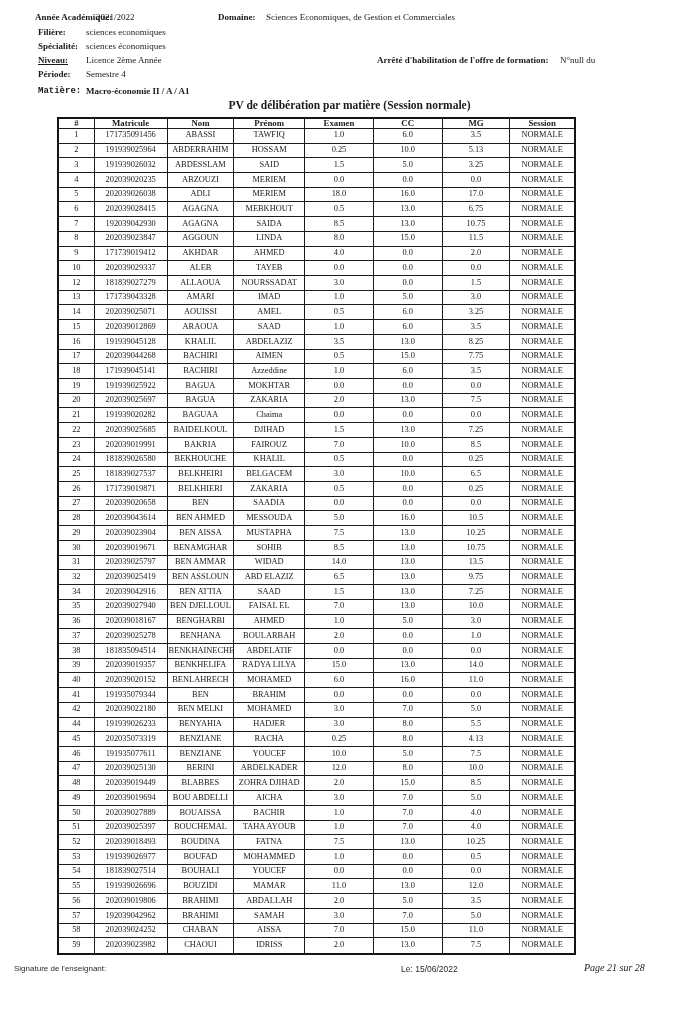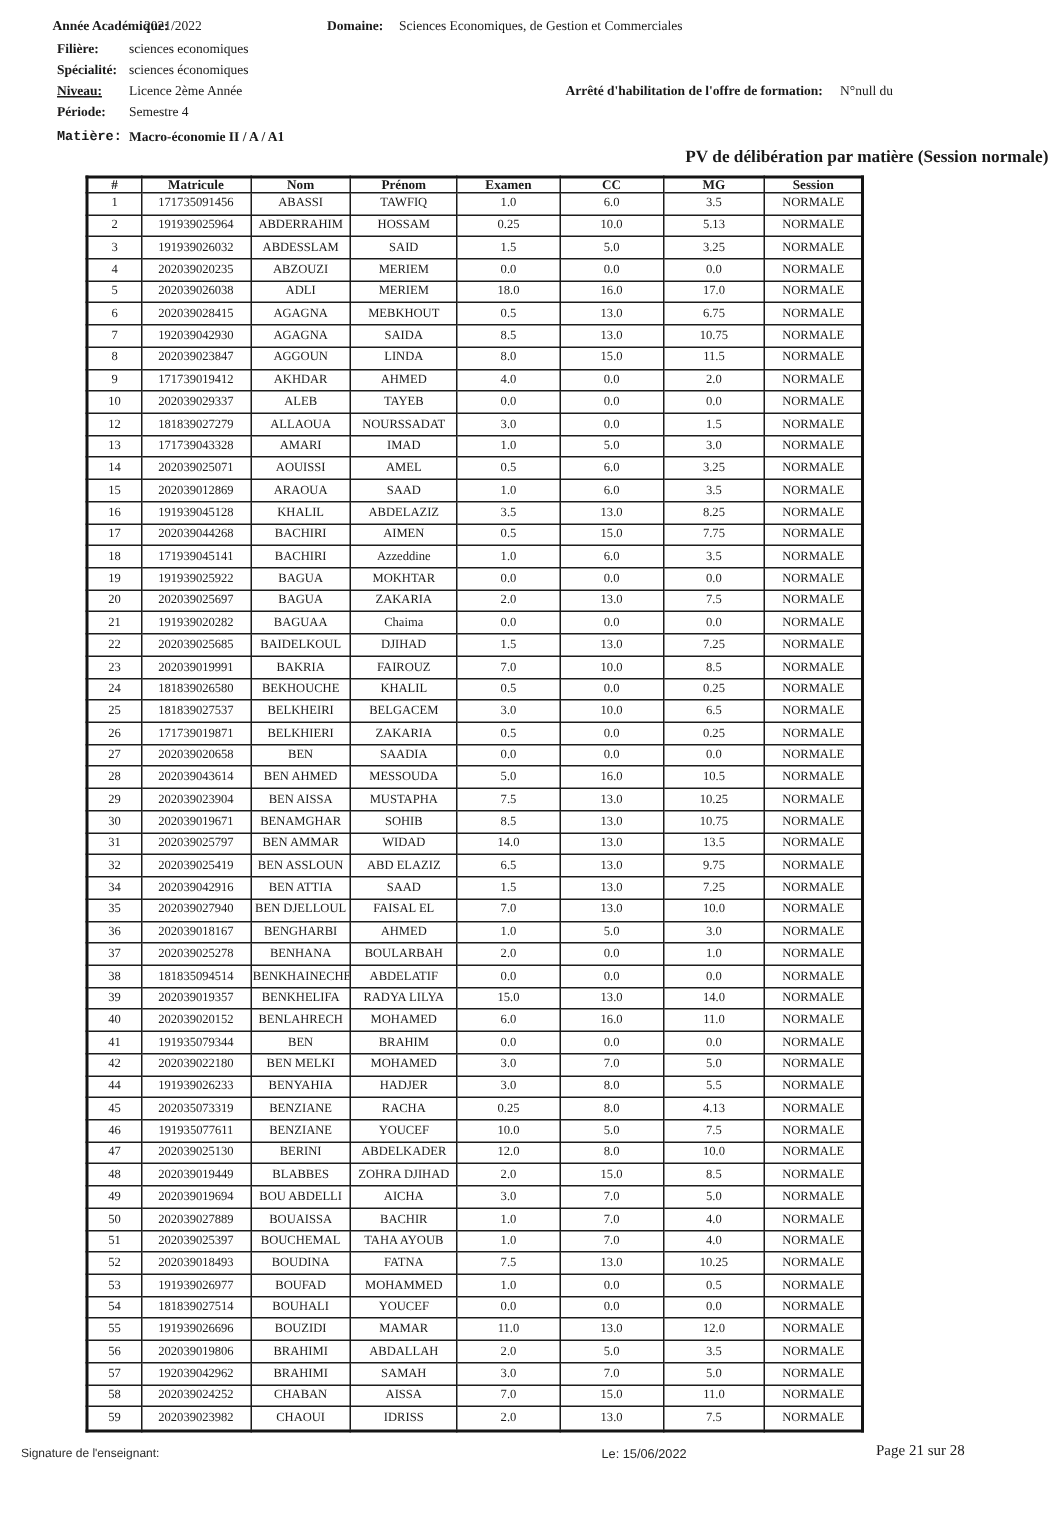--- a/index.html
+++ b/index.html
@@ -9,21 +9,21 @@
     font-family:"Liberation Serif", serif;
     color:#1a1a1a;
     position:relative;
     overflow:hidden;
   }
   .abs { position:absolute; white-space:nowrap; }
   .lbl { font-weight:bold; font-size:9px; }
   .val { font-size:9px; }
   .doc-title {
     position:absolute; top:99px; left:0; width:699px;
-    text-align:right; font-weight:bold; font-size:11.5px;
+    text-align:center; font-weight:bold; font-size:11.5px;
   }
   .table-wrap {
     position:absolute; top:117px; left:57px;
     width:519px; height:838px;
   }
   table.grades {
     border-collapse:collapse;
     width:100%; height:100%;
     table-layout:fixed;
     border:2px solid #141414;
@@ -46,20 +46,21 @@
   }
   .footer-center {
     position:absolute; top:964px; left:368px;
     font-family:"Liberation Sans", sans-serif;
     font-size:8.5px; color:#2a2a2a;padding-left:33px;
   }
   .footer-right {
     position:absolute; top:962px; left:584px;
     font-family:"Liberation Serif", serif;
     font-size:10px;
+    font-style:italic;
   }
 </style>
 </head>
 <body>
 
 <div>
 
   <div>
     <span class="abs lbl" style="top:12px; left:35px;">Année Académique:</span>
     <span class="abs val" style="top:12px; left:96px;">2021/2022</span>

